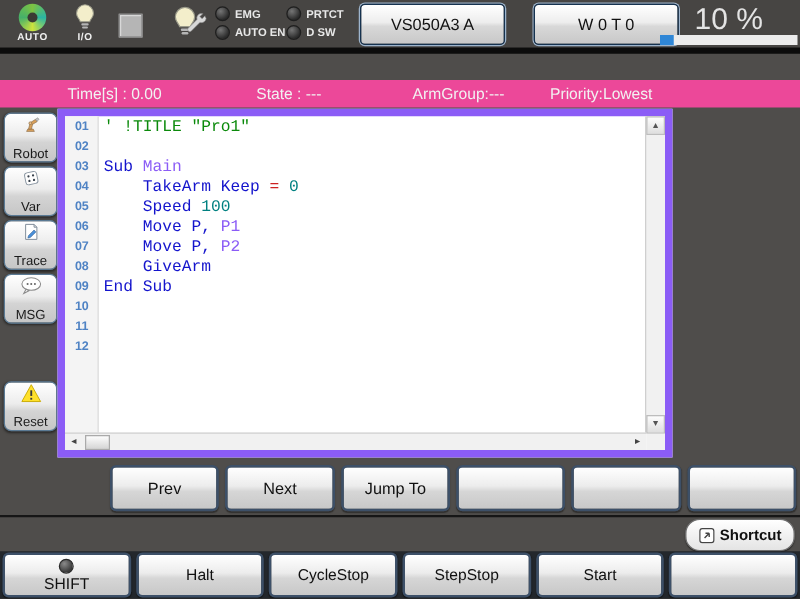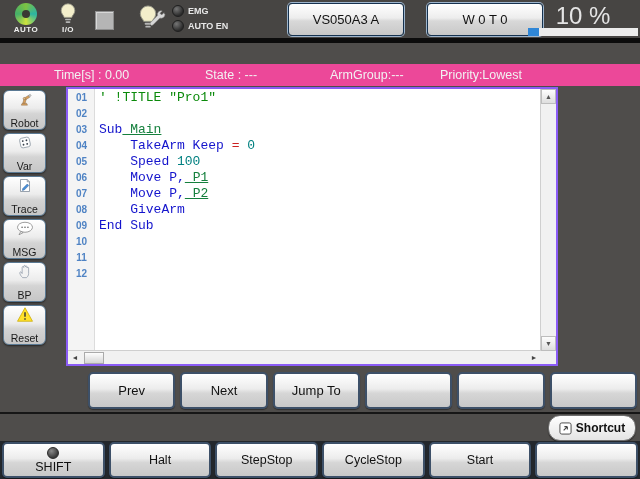--- a/index.html
+++ b/index.html
@@ -42,32 +42,32 @@
   
   .side-btn{position:absolute;left:3px;width:41px;height:37px;border:1px solid #5b7a94;border-radius:6px;
     background:linear-gradient(180deg,#ffffff,#ececec 45%,#d4d4d4 60%,#c6c6c6);
     box-shadow:0 1px 2px rgba(0,0,0,.5);display:flex;flex-direction:column;align-items:center;
     justify-content:center;padding-top:1px;cursor:pointer;gap:11px;}
   .side-btn .sb-label{font-size:10.5px;color:#1a1a1a;line-height:11px;}
   .side-btn svg{display:block;}
 
   
   .editor{position:absolute;left:46px;top:87px;width:492px;height:279px;background:#ffffff;
-    border:2px solid #8b5cf6;box-sizing:border-box;margin-left:20px;}
+    border:6px solid #8b5cf6;box-sizing:border-box;}
   .gutter-bg{position:absolute;left:0;top:0;width:26px;bottom:13px;background:#f4f4f4;border-right:1px solid #dcdcdc;}
   .code-lines{position:absolute;left:0;top:1px;right:15px;}
   .code-line{display:flex;height:16px;line-height:16px;}
   .ln{width:27px;flex:0 0 27px;text-align:center;font-size:10px;font-weight:bold;color:#4f83c4;
     font-family:"Liberation Sans",sans-serif;}
   .lt{font-family:"Liberation Mono",monospace;font-size:13px;color:#111;white-space:pre;padding-left:4px;}
   .tok-keyword{color:var(--keyword,#1414cc);}
   .tok-comment{color:var(--comment,#0b8a0b);}
   .tok-number{color:var(--number,#008080);}
   .tok-operator{color:var(--operator,#cc2222);}
-  .tok-plain{color:#15803d;text-decoration:underline;}
+  .tok-plain{color:#8b5cf6;}
   .vscroll{position:absolute;right:0;top:0;width:15px;bottom:13px;background:#f1f1f1;border-left:1px solid #cfcfcf;}
   .vscroll .arrow{position:absolute;left:0;width:100%;height:15px;
     background:linear-gradient(180deg,#fdfdfd,#dedede);border:1px solid #bdbdbd;box-sizing:border-box;
     font-size:7px;color:#555;display:flex;align-items:center;justify-content:center;}
   .hscroll{position:absolute;left:0;right:15px;bottom:0;height:13px;background:#f1f1f1;border-top:1px solid #cfcfcf;}
   .hscroll .arrow{position:absolute;top:0;width:14px;height:100%;font-size:7px;color:#444;
     display:flex;align-items:center;justify-content:center;}
   .hthumb{position:absolute;left:16px;top:1px;width:18px;height:10px;
     background:linear-gradient(180deg,#fdfdfd,#d5d5d5);border:1px solid #aaa;}
   .scroll-corner{position:absolute;right:0;bottom:0;width:15px;height:13px;background:#f1f1f1;}
@@ -132,20 +132,30 @@
     <div class="ind-col" style="left:172px;">
       <div class="ind">
         <div class="lamp"></div>
         <span>EMG</span>
       </div>
       <div class="ind">
         <div class="lamp"></div>
         <span>AUTO EN</span>
       </div>
     </div>
+    <div class="ind-col" style="left:229px;">
+      <div class="ind">
+        <div class="lamp"></div>
+        <span>PRTCT</span>
+      </div>
+      <div class="ind">
+        <div class="lamp"></div>
+        <span>D SW</span>
+      </div>
+    </div>
 
     <div class="tb-btn" style="left:288px;">VS050A3 A</div>
     <div class="tb-btn" style="left:427px;">W 0 T 0</div>
 
     <div class="speed-label">10 %</div>
     <div class="speed-track">
       <div class="speed-fill" style="width: 10%;"></div>
     </div>
   </div>
 
@@ -193,26 +203,20 @@
   <div class="side-btn" style="top:219px;">
     <svg width="22" height="18" viewBox="0 0 22 18">
       <ellipse cx="11" cy="7.5" rx="9" ry="6" fill="#ffffff" stroke="#8a8a8a"></ellipse>
       <path d="M6 12.5l-2.2 4 5-2.6z" fill="#ffffff" stroke="#8a8a8a"></path>
       <circle cx="7.5" cy="7.5" r="1" fill="#666"></circle>
       <circle cx="11" cy="7.5" r="1" fill="#666"></circle>
       <circle cx="14.5" cy="7.5" r="1" fill="#666"></circle>
     </svg>
     <span class="sb-label">MSG</span>
   </div>
-  <div class="side-btn" style="top:262px;">
-    <svg width="18" height="20" viewBox="0 0 20 22">
-      <path d="M6.5 20c-2-2-4.2-5-4.2-7 0-1.5 2-2 2.6-.6l.9 1.6V5c0-1.8 2.4-1.8 2.4 0V3.4c0-1.8 2.5-1.8 2.5 0V4.2c0-1.6 2.3-1.6 2.3 0v1.6c0-1.4 2.3-1.4 2.3 0V14c0 3-1.5 4.5-3 6z" fill="#f2f2f2" stroke="#8590a0" stroke-width="1"></path>
-    </svg>
-    <span class="sb-label">BP</span>
-  </div>
   <div class="side-btn" style="top:305px;">
     <svg width="20" height="17" viewBox="0 0 22 20">
       <path d="M11 1L21 19H1z" fill="#ffe12b" stroke="#c9a900"></path>
       <rect x="10" y="7" width="2" height="6" fill="#3a3a3a"></rect>
       <rect x="10" y="15" width="2" height="2" fill="#3a3a3a"></rect>
     </svg>
     <span class="sb-label">Reset</span>
   </div>
 
   <div class="editor">
@@ -302,20 +306,20 @@
     </div>
   </div>
 
   <div class="action-row">
     <div class="action-btns">
       <div class="big-btn">
         <div class="shift-lamp"></div>
         <span>SHIFT</span>
       </div>
       <div class="big-btn">Halt</div>
+      <div class="big-btn">CycleStop</div>
       <div class="big-btn">StepStop</div>
-      <div class="big-btn">CycleStop</div>
       <div class="big-btn">Start</div>
       <div class="big-btn"></div>
     </div>
   </div>
 
 </div>
 
 </body></html>

